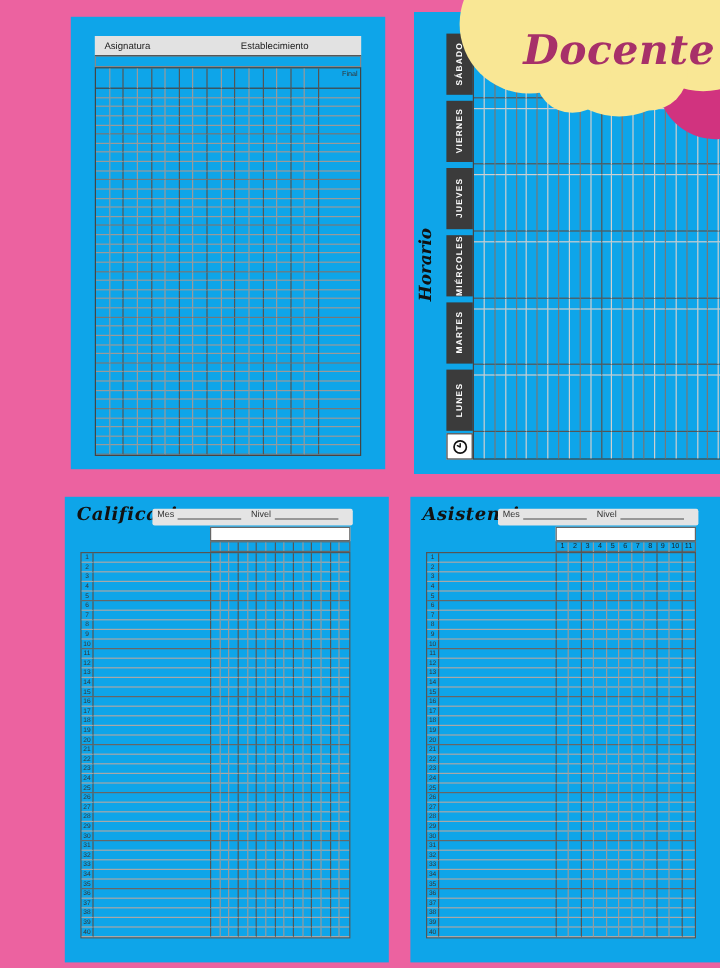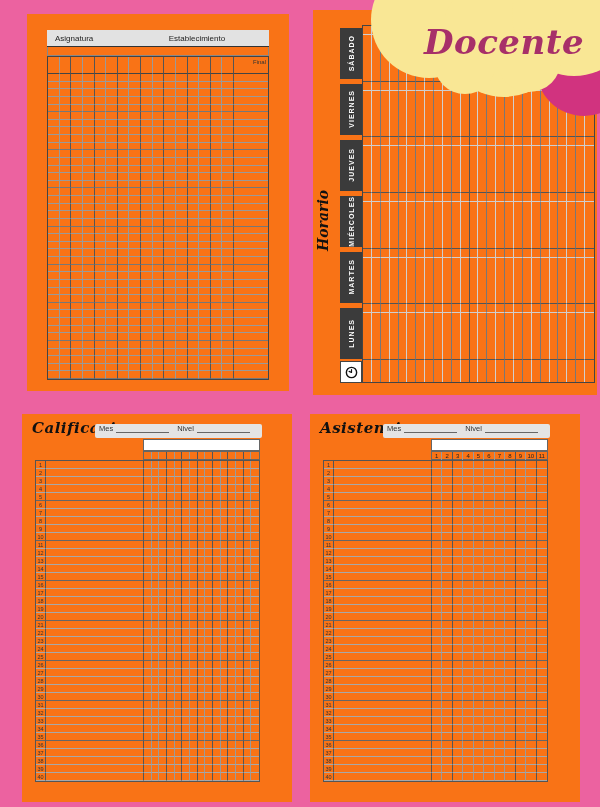--- a/index.html
+++ b/index.html
@@ -1,24 +1,24 @@
 <!DOCTYPE html>
 <html><head>
 <meta charset="utf-8">
 <style>
   html,body{margin:0;padding:0;}
   body{
     width:600px;height:807px;position:relative;overflow:hidden;
     background:#ec62a0;
     font-family:"Liberation Sans", sans-serif;
   }
-  .page{position:absolute;background:#f97316;}
+  .page{position:absolute;background:#0ea5e9;margin-left:32px;}
 
   
-  #badge{position:absolute;top:0;right:16px;width:215px;height:118px;z-index:5;}
+  #badge{position:absolute;top:0;right:4px;width:215px;height:118px;z-index:5;}
   #badge .accent-circle{position:absolute;left:167px;top:20px;width:96px;height:96px;border-radius:50%;background:#d1337f;}
   #badge .puff{position:absolute;border-radius:50%;background:#f9e795;}
   #badge .p1{left:2px;top:-38px;width:116px;height:116px;}
   #badge .p2{left:73px;top:-27px;width:124px;height:124px;}
   #badge .p3{left:143px;top:-48px;width:124px;height:124px;}
   #badge .p4{left:65px;top:32px;width:62px;height:62px;}
   #badge .p5{left:128px;top:28px;width:64px;height:64px;}
   #badge .badge-text{
     position:absolute;left:55px;top:22px;width:150px;text-align:center;
     font-family:"DejaVu Serif", serif;font-style:italic;font-weight:600;

